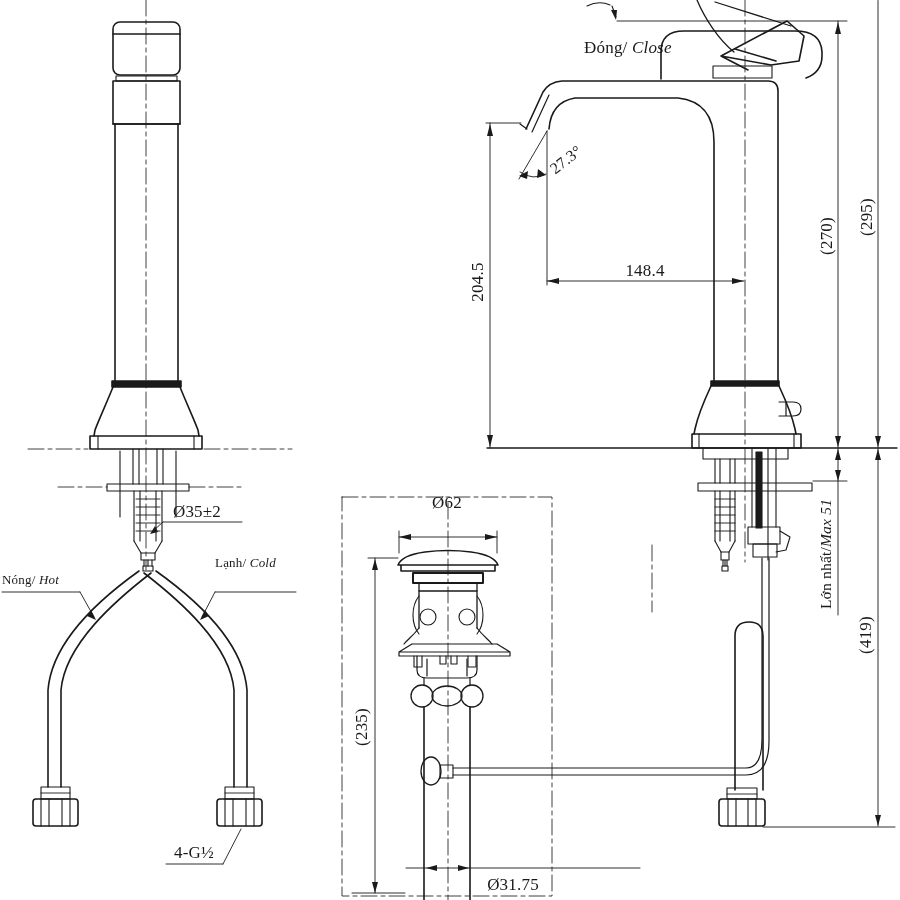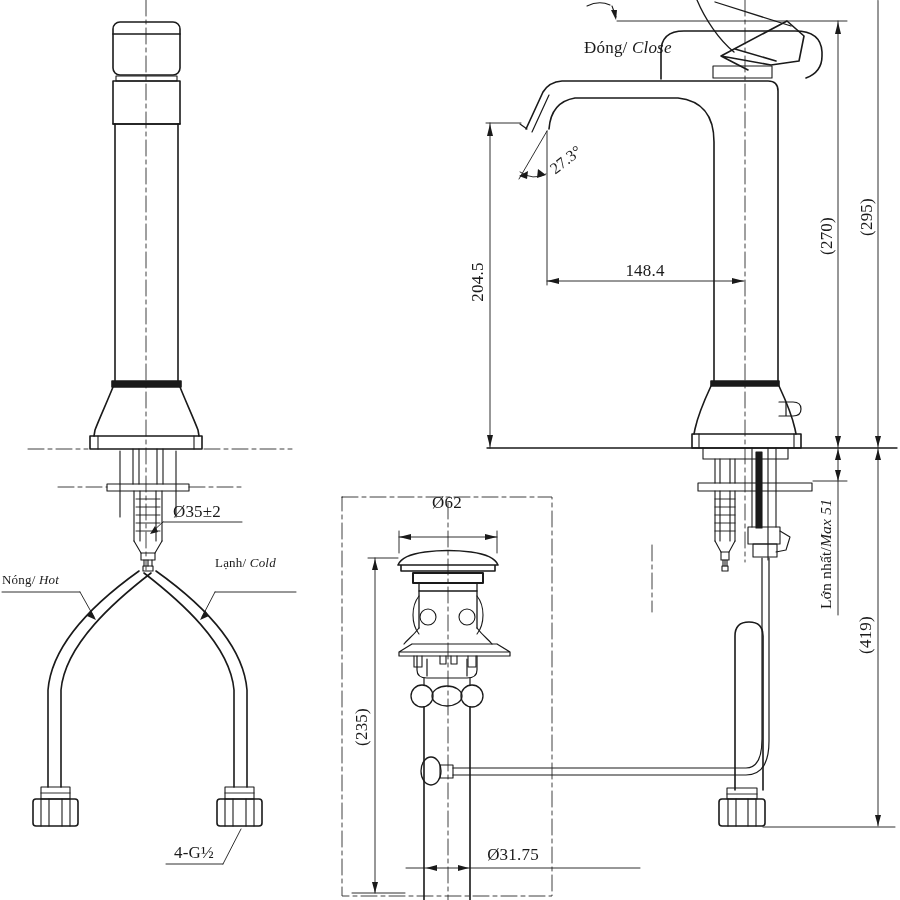--- a/index.html
+++ b/index.html
@@ -202,17 +202,17 @@
 <div class="lbl rot90" style="left:826px;top:554px;font-size:15.5px"><span>Lớn nhất/</span><span class="en">Max 51</span></div>
 
 <div class="lbl rot-angle" style="left:566px;top:160px;font-size:16px">27.3°</div>
 <div class="lbl rot90 dim" style="left:478px;top:282px">204.5</div>
 <div class="lbl ctr dim" style="left:645px;top:271px">148.4</div>
 <div class="lbl rot90 dim" style="left:827px;top:236px">(270)</div>
 <div class="lbl rot90 dim" style="left:867px;top:217px">(295)</div>
 <div class="lbl rot90 dim" style="left:866px;top:635px">(419)</div>
 <div class="lbl rot90 dim" style="left:362px;top:727px">(235)</div>
 <div class="lbl ctr dim" style="left:447px;top:503px">Ø62</div>
-<div class="lbl ctr dim" style="left:513px;top:855px">Ø31.75</div>
+<div class="lbl ctr dim" style="left:513px;top:885px">Ø31.75</div>
 <div class="lbl ctr dim" style="left:197px;top:512px">Ø35±2</div>
 <div class="lbl ctr dim" style="left:194px;top:853px">4-G½</div>
 
 </div>
 
 </body></html>

